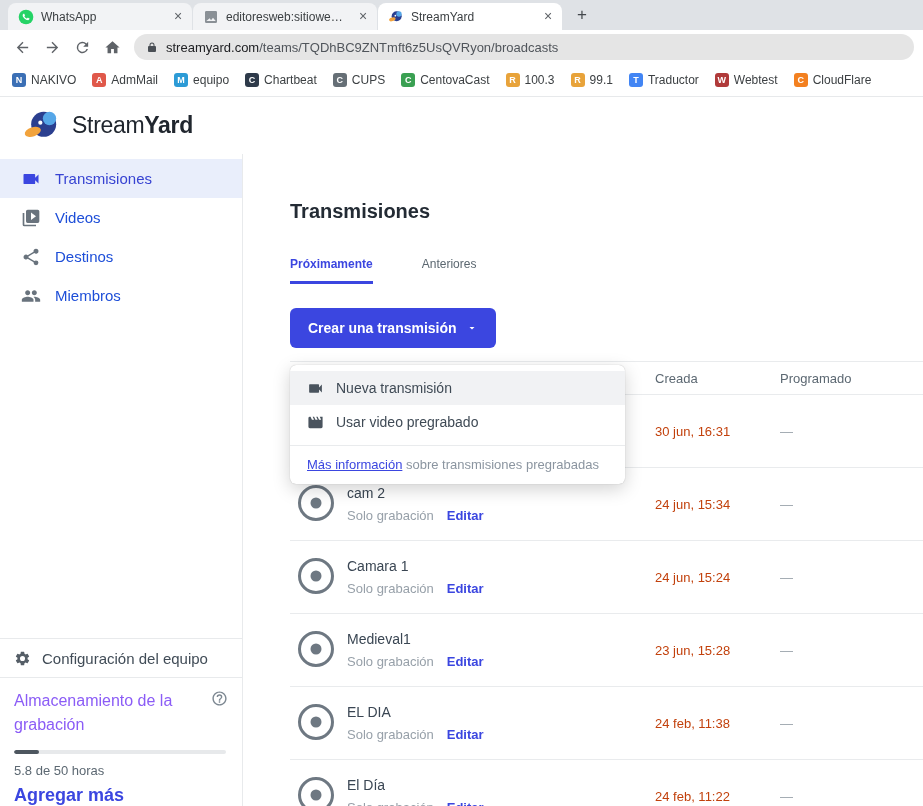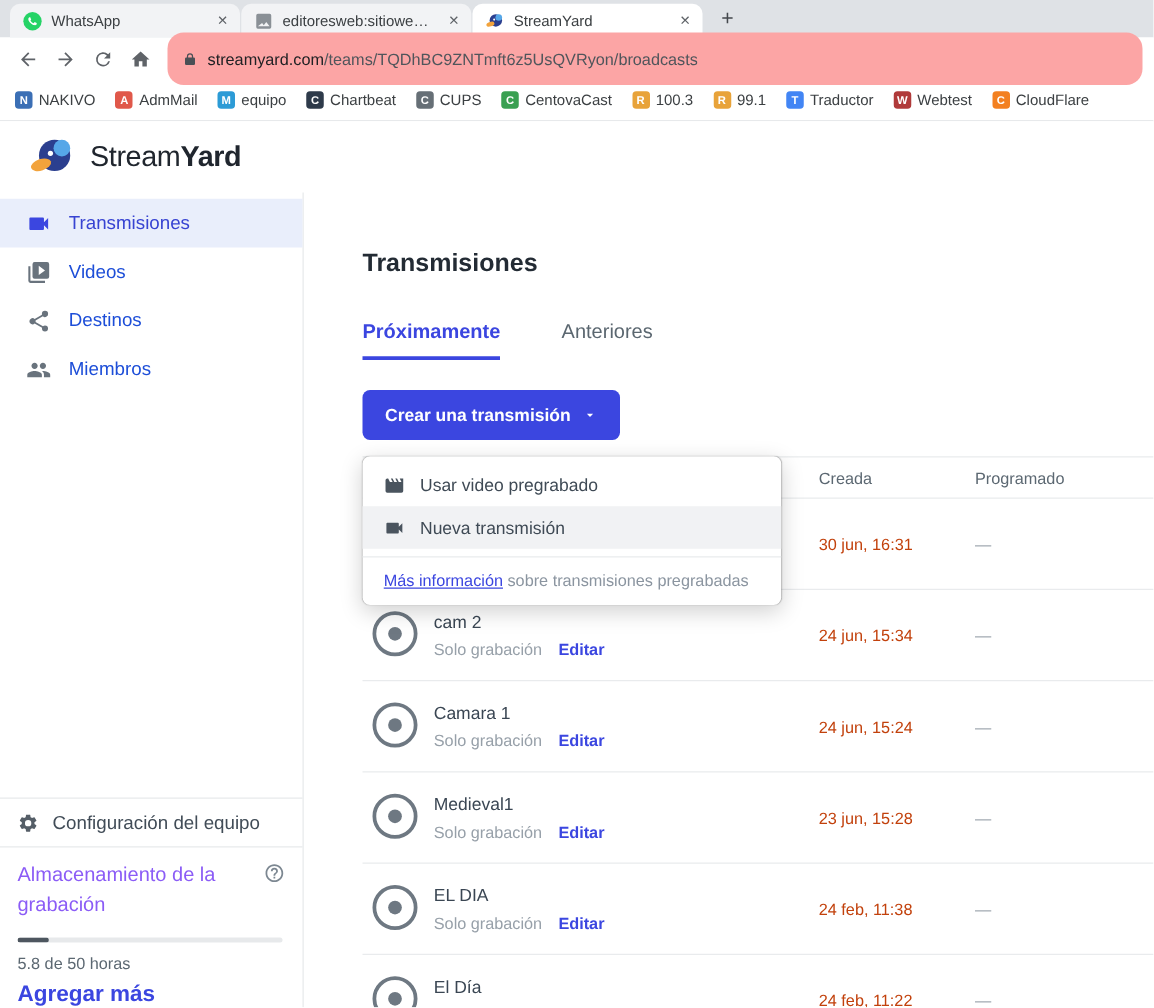--- a/index.html
+++ b/index.html
@@ -16,21 +16,21 @@
   .favicon svg { width: 16px; height: 16px; }
   .tab-title { flex: 1; white-space: nowrap; overflow: hidden; text-overflow: ellipsis; }
   .tab-close { width: 16px; height: 16px; line-height: 15px; text-align: center; font-size: 14px; color: #5f6368;
                border-radius: 50%; flex: none; cursor: pointer; }
   .newtab { width: 26px; height: 26px; margin: 0 0 2px 7px; display: flex; align-items: center; justify-content: center;
             font-size: 17px; color: #44484d; cursor: pointer; }
 
   .navbar { height: 34px; background: #fff; display: flex; align-items: center; gap: 3px; padding: 0 9px; }
   .navbtn { width: 27px; height: 27px; display: flex; align-items: center; justify-content: center; border-radius: 50%; cursor: pointer; }
   .navbtn svg { width: 17px; height: 17px; fill: #5f6368; }
-  .omnibox { flex: 1; height: 42px; background: #fca5a5; border-radius: 13px; display: flex; align-items: center;
+  .omnibox { flex: 1; height: 26px; background: #e5e5e5; border-radius: 13px; display: flex; align-items: center;
              gap: 8px; padding: 0 12px; margin-left: 5px; cursor: text; overflow: hidden; }
   .omnibox svg { width: 12px; height: 12px; fill: #4a4f55; flex: none; }
   .url { font-size: 13px; color: #202124; white-space: nowrap; overflow: hidden; }
   .url .path { color: #50555b; }
 
   .bookmarks { height: 33px; background: #fff; border-bottom: 1px solid #e7e9eb; display: flex; align-items: center;
                gap: 16px; padding: 0 12px; font-size: 12px; color: #3c4043; overflow: hidden; }
   .bm { display: flex; align-items: center; gap: 5px; flex: none; cursor: pointer; }
   .bm-ico { width: 14px; height: 14px; border-radius: 3px; color: #fff; font-size: 9px; font-weight: 700;
             display: flex; align-items: center; justify-content: center; }
@@ -72,21 +72,21 @@
   .help svg { width: 17px; height: 17px; fill: #7c8791; }
   .track { width: 212px; height: 4px; background: #e7e9eb; border-radius: 2px; margin: 13px 0 9px; overflow: hidden; }
   .fill { width: 12%; height: 100%; background: #4d565f; border-radius: 2px; }
   .storage-used { font-size: 13px; color: #5c6872; }
   .storage-add { font-size: 18px; color: #3b46e0; font-weight: 600; margin-top: 7px; cursor: pointer; }
 
   
   .main { flex: 1; position: relative; padding: 44px 0 0 47px; overflow: hidden; }
   .page-title { font-size: 20px; line-height: 26px; font-weight: 700; color: #232b34; margin: 0; }
   .tabs { display: flex; gap: 49px; margin-top: 33px; }
-  .tab-lnk { font-size: 16px; padding-bottom: 10px; color: #5b6770; border-bottom: 3px solid transparent; cursor: pointer; }
+  .tab-lnk { font-size: 12px; padding-bottom: 10px; color: #5b6770; border-bottom: 3px solid transparent; cursor: pointer; }
   .tab-lnk.active { color: #3b46e0; font-weight: 700; border-color: #3b46e0; }
   .create-btn { margin-top: 24px; height: 40px; display: inline-flex; align-items: center; gap: 9px; padding: 0 18px;
                 background: #3b46e0; color: #fff; font-size: 14px; font-weight: 600; border: none; border-radius: 6px; cursor: pointer;
                 font-family: "Liberation Sans", sans-serif; }
   .create-btn svg { width: 12px; height: 12px; fill: #fff; }
 
   .table { margin-top: 13px; }
   .thead { display: flex; align-items: center; height: 34px; border-top: 1px solid #e9ebed; border-bottom: 1px solid #e9ebed;
            font-size: 13px; color: #5c6872; }
   .c-name { width: 365px; flex: none; }
@@ -401,31 +401,31 @@
                 </div>
             </div>
           </div>
           <div class="c-created created">24 feb, 11:22</div>
           <div class="c-sched sched">—</div>
         </div>
       </div>
 
       
       <div class="dropdown">
+        <div class="dd-item hl">
+          <svg viewBox="0 0 24 24">
+              <path d="M17 10.5V7a1 1 0 0 0-1-1H4a1 1 0 0 0-1 1v10a1 1 0 0 0 1 1h12a1 1 0 0 0 1-1v-3.5l4 4v-11l-4 4z"></path>
+            </svg>
+          <span>Nueva transmisión</span>
+        </div>
         <div class="dd-item">
           <svg viewBox="0 0 24 24">
               <path d="M18 4l2 4h-3l-2-4h-2l2 4h-3l-2-4H8l2 4H7L5 4H4a2 2 0 0 0-2 2v12a2 2 0 0 0 2 2h16a2 2 0 0 0 2-2V4h-4z"></path>
             </svg>
           <span>Usar video pregrabado</span>
         </div>
-        <div class="dd-item hl">
-          <svg viewBox="0 0 24 24">
-              <path d="M17 10.5V7a1 1 0 0 0-1-1H4a1 1 0 0 0-1 1v10a1 1 0 0 0 1 1h12a1 1 0 0 0 1-1v-3.5l4 4v-11l-4 4z"></path>
-            </svg>
-          <span>Nueva transmisión</span>
-        </div>
         <div class="dd-foot">
           <a>Más información</a><span> sobre transmisiones pregrabadas</span>
         </div>
       </div>
     </main>
   </div>
 </div>
 
 </body></html>

